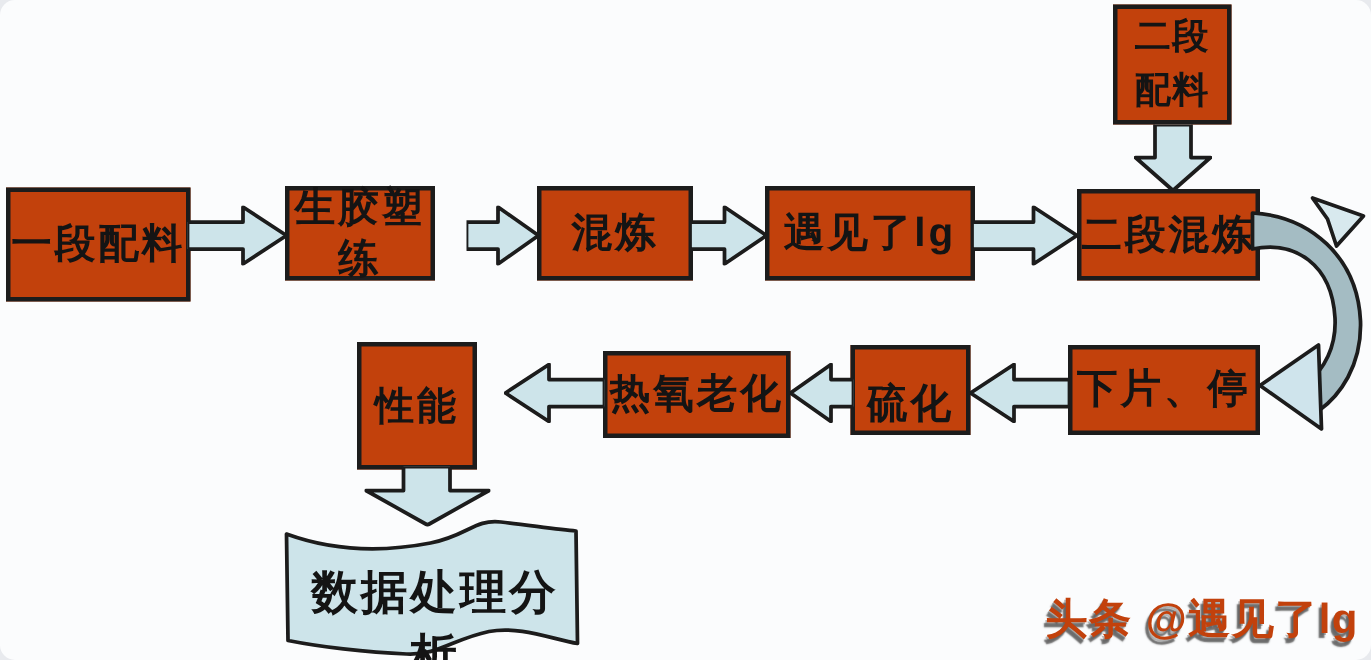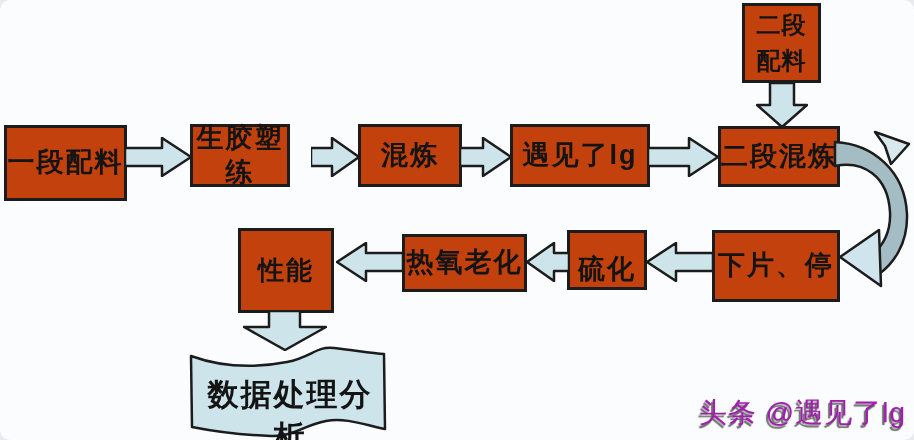--- a/index.html
+++ b/index.html
@@ -21,21 +21,21 @@
   .band path.band{fill:#a4bcc3;stroke:#1c1c1c;stroke-width:2.5;stroke-linejoin:round;}
   .band polygon.tail{fill:#d8e9ee;stroke:#1c1c1c;stroke-width:2.5;stroke-linejoin:round;}
   .band polygon.head{fill:#cfe4ec;stroke:#1c1c1c;stroke-width:2.5;stroke-linejoin:round;}
   #doc-shape path{fill:#cde4ea;stroke:#1c1c1c;stroke-width:2.5;stroke-linejoin:round;}
   #doc-label{
     position:absolute;left:198px;top:374px;width:184px;text-align:center;
     font-weight:bold;font-size:31px;color:#141414;letter-spacing:2px;
   }
   #watermark{
     position:absolute;right:8px;bottom:8px;
-    font-size:28px;font-weight:normal;color:#a21caf;letter-spacing:1px;
+    font-size:28px;font-weight:bold;color:#c2410c;letter-spacing:1px;
     text-shadow:-2px 3px 1px rgba(92,92,92,0.9), -1px 1px 0 rgba(120,120,120,0.5);
   }
 </style>
 </head>
 <body>
 
 <div id="stage">
 
   <div class="node small" style="left:742px;top:3px;width:79px;height:80px;">
     <div class="two-line">
@@ -53,30 +53,30 @@
   <div class="node" style="left:358px;top:124px;width:104px;height:63px;">
     <span>混炼</span>
   </div>
   <div class="node" style="left:510px;top:124px;width:140px;height:63px;">
     <span>遇见了lg</span>
   </div>
   <div class="node" style="left:718px;top:126px;width:122px;height:61px;z-index:2;">
     <span>二段混炼</span>
   </div>
 
-  <div class="node" style="left:712px;top:230px;width:128px;height:72px;z-index:2;">
+  <div class="node" style="left:712px;top:230px;width:128px;height:60px;z-index:2;">
     <span>下片、停</span>
   </div>
   <div class="node" style="left:567px;top:230px;width:80px;height:60px;align-items:flex-end;">
     <span>硫化</span>
   </div>
   <div class="node" style="left:402px;top:234px;width:125px;height:58px;">
     <span>热氧老化</span>
   </div>
-  <div class="node" style="left:238px;top:228px;width:96px;height:85px;font-size:26px;">
+  <div class="node" style="left:238px;top:228px;width:80px;height:85px;font-size:26px;">
     <div class="two-line">
       <span>性能</span>
     </div>
   </div>
 
   <svg class="arrow" style="left:125px;top:137px;" width="67" height="40" viewBox="0 0 67 40">
     <polygon points="0,11 37,11 37,1 66,20 37,39 37,29 0,29"></polygon>
   </svg>
   <svg class="arrow" style="left:311px;top:137px;" width="49" height="40" viewBox="0 0 49 40">
     <polygon points="0,11 21,11 21,1 48,20 21,39 21,29 0,29"></polygon>

